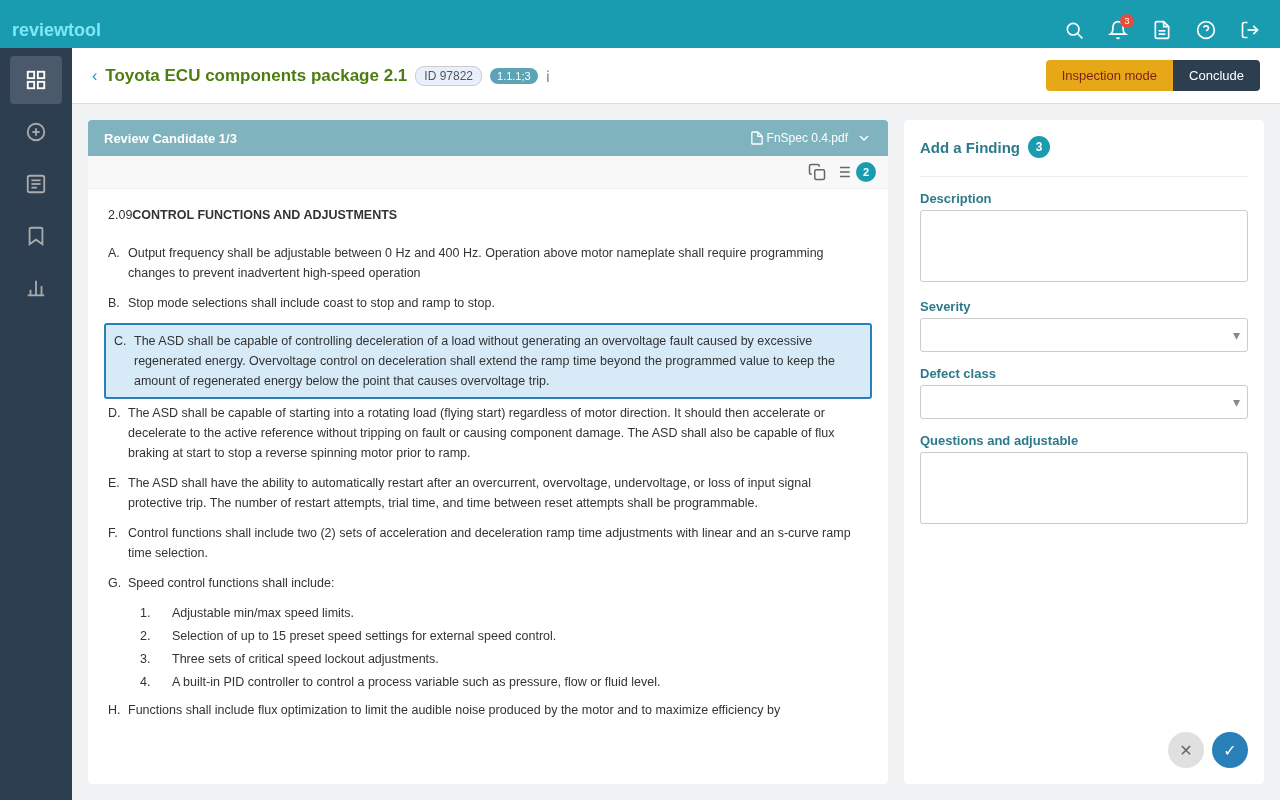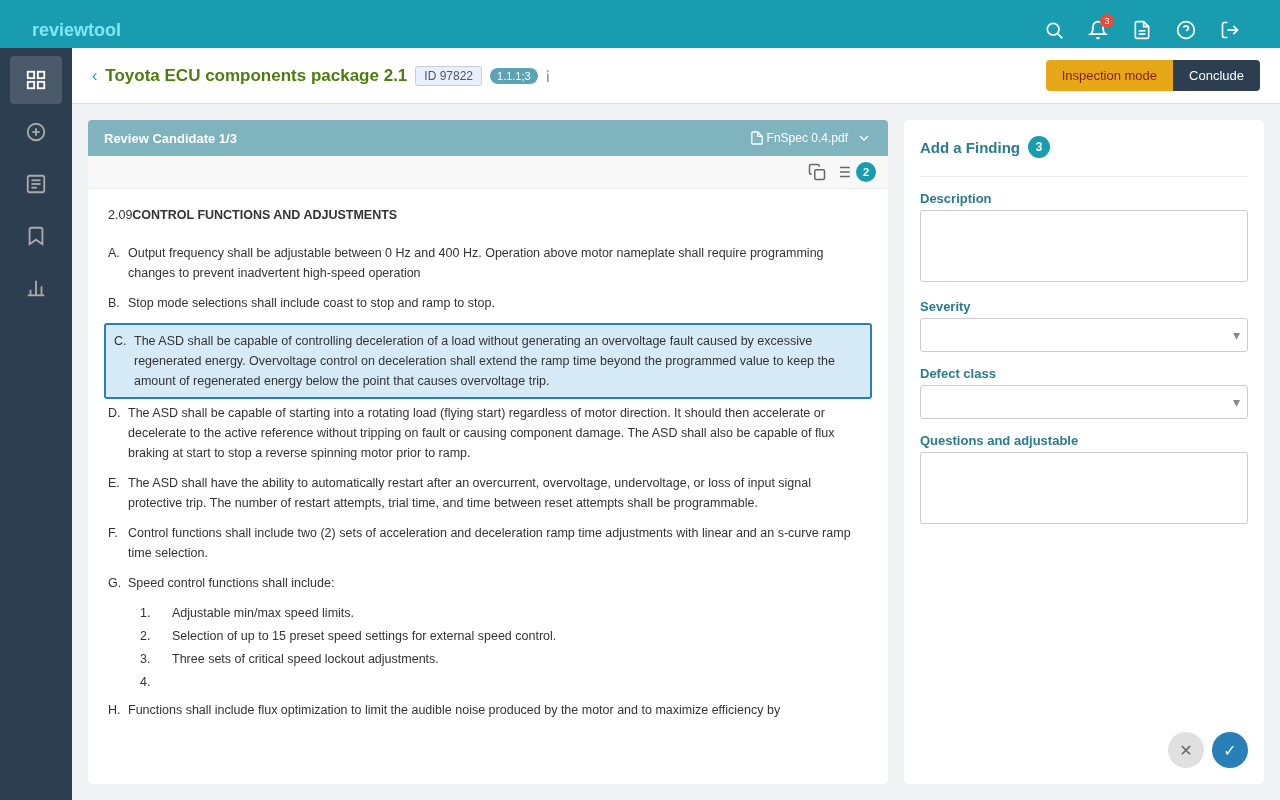--- a/index.html
+++ b/index.html
@@ -4,21 +4,21 @@
   <style>
     * { box-sizing: border-box; margin: 0; padding: 0; }
     body { font-family: Arial, sans-serif; font-size: 13px; background: #f0f0f0; width: 1280px; height: 800px; overflow: hidden; }
 
     
     .top-nav {
       background: #1a9cb0;
       height: 60px;
       display: flex;
       align-items: center;
-      padding: 0 32px;
+      padding: 0 12px;
       justify-content: space-between;
     }
     .top-nav-logo {
       color: white;
       font-size: 18px;
       font-weight: bold;
     }
     .top-nav-logo span { color: #7de8f5; }
     .top-nav-icons {
       display: flex;
@@ -105,21 +105,21 @@
     .header-title {
       font-size: 17px;
       font-weight: 600;
       color: #4d7c0f;
     }
     .id-badge {
       background: #e8f0fe;
       color: #555;
       font-size: 12px;
       padding: 2px 8px;
-      border-radius: 3px;
+      border-radius: 9px;
       border: 1px solid #ccc;
     }
     .version-badge {
       background: #5ba3b5;
       color: white;
       font-size: 11px;
       padding: 2px 7px;
       border-radius: 10px;
     }
     .info-icon {
@@ -544,20 +544,21 @@
             <div class="doc-sub-item">
               <span class="doc-sub-num">2.</span>
               <span>Selection of up to 15 preset speed settings for external speed control.</span>
             </div>
             <div class="doc-sub-item">
               <span class="doc-sub-num">3.</span>
               <span>Three sets of critical speed lockout adjustments.</span>
             </div>
             <div class="doc-sub-item">
               <span class="doc-sub-num">4.</span>
+              <span>A built-in PID controller to control a process variable such as pressure, flow or fluid level.</span>
             </div>
           </div>
           <div class="doc-para">
             <span class="doc-para-label">H.</span>
             <span class="doc-para-text">Functions shall include flux optimization to limit the audible noise produced by the motor and to maximize efficiency by</span>
           </div>
         </div>
       </div>
     </div>
 

